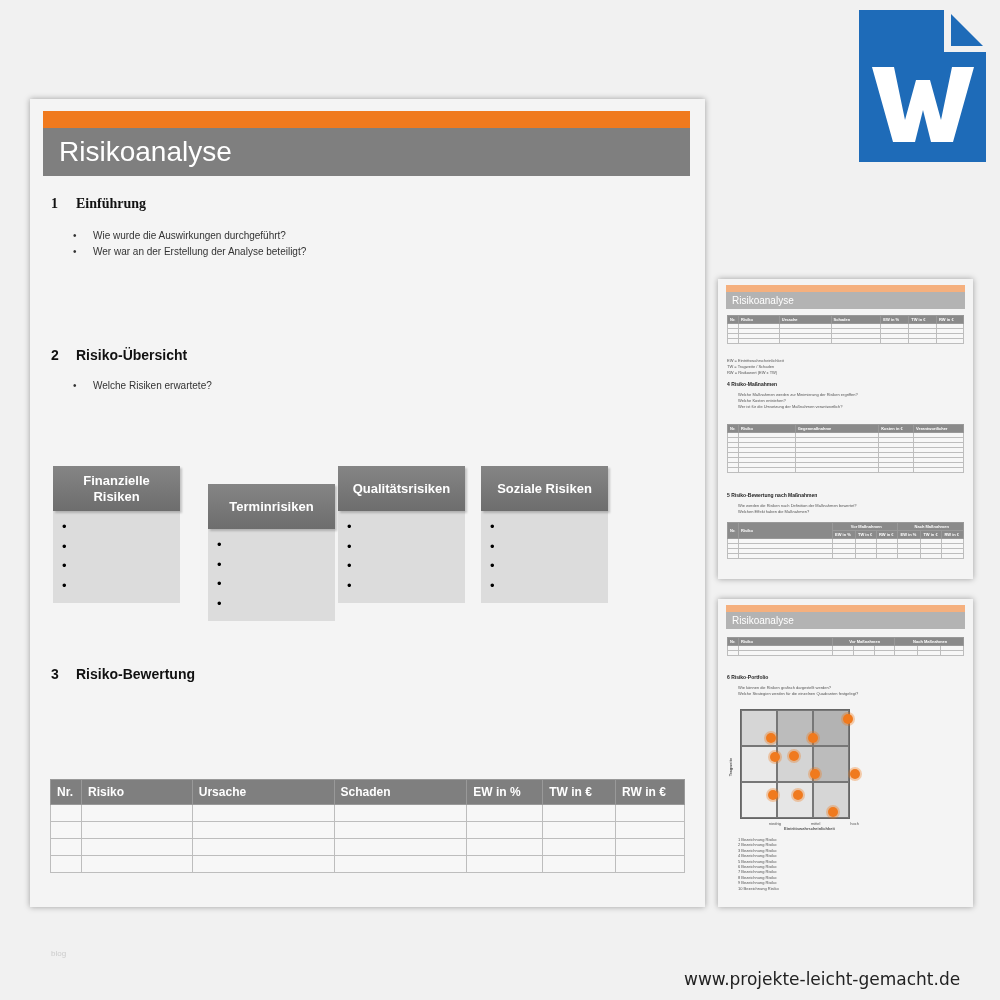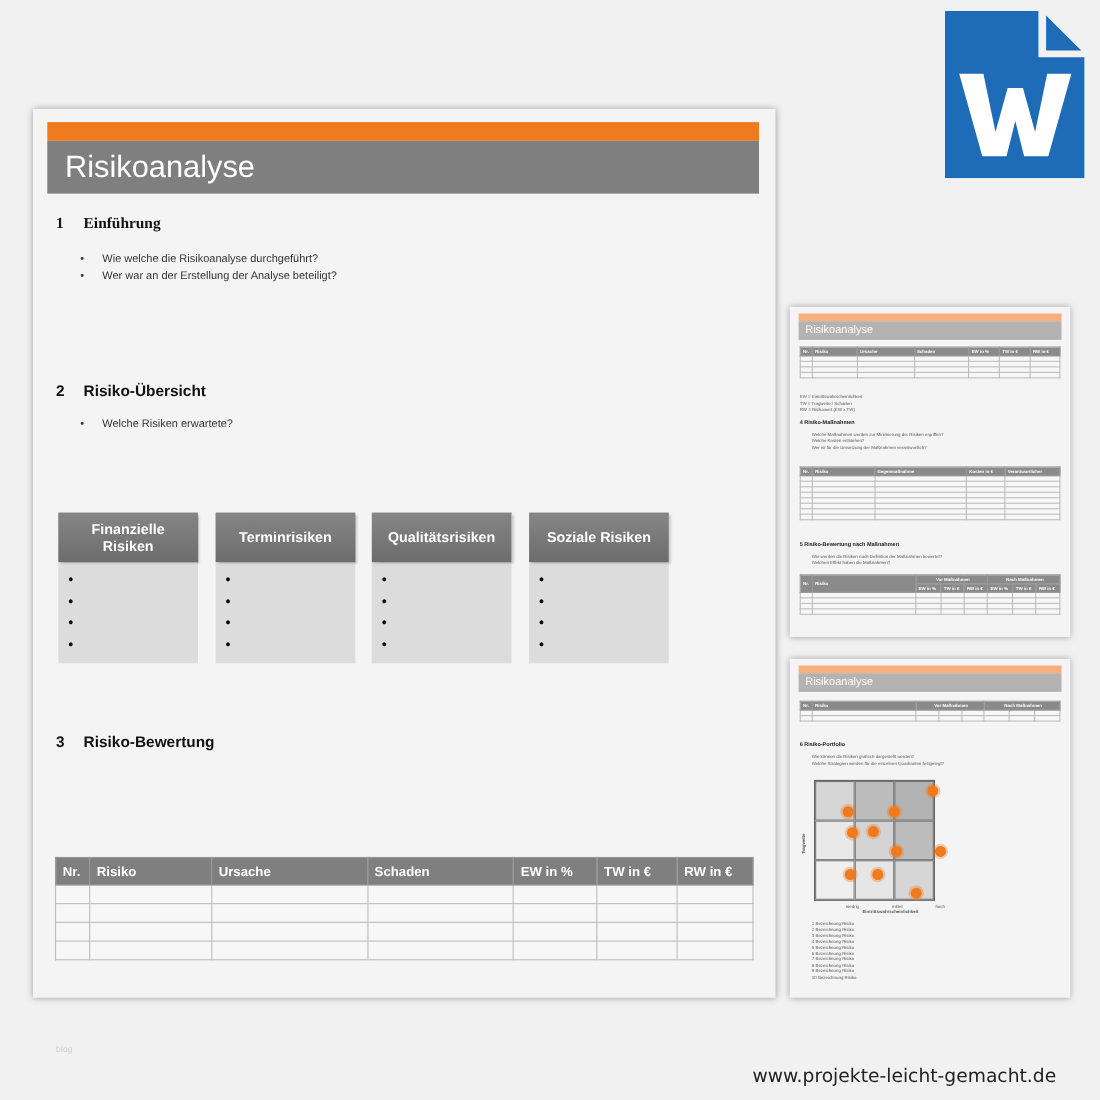--- a/index.html
+++ b/index.html
@@ -57,42 +57,42 @@
 <div class="page main-page">
   <div class="title-band" style="top:12px;">
     <div class="orange-bar"></div>
     <div class="grey-bar">Risikoanalyse</div>
   </div>
 
   <div class="section-head" style="top:97px;font-family:Liberation Serif, serif;">
     <span class="num">1</span><span>Einführung</span>
   </div>
   <ul class="bullets" style="top:129px;">
-    <li>Wie welche die Risikoanalyse durchgeführt?</li>
+    <li>Wie wurde die Auswirkungen durchgeführt?</li>
     <li>Wer war an der Erstellung der Analyse beteiligt?</li>
   </ul>
 
   <div class="section-head" style="top:248px;">
     <span class="num">2</span><span>Risiko-Übersicht</span>
   </div>
   <ul class="bullets" style="top:279px;">
     <li>Welche Risiken erwartete?</li>
   </ul>
 
   <div class="cat-cards">
     <div class="cat-card" style="left:0;">
       <div class="cat-head" style="padding:0 22px;">Finanzielle Risiken</div>
       <div class="cat-bullets">
           <div>•</div>
           <div>•</div>
           <div>•</div>
           <div>•</div>
         </div>
     </div>
-    <div class="cat-card" style="left:143px;">
+    <div class="cat-card" style="left:155px;margin-top:18px;">
       <div class="cat-head">Terminrisiken</div>
       <div class="cat-bullets">
           <div>•</div>
           <div>•</div>
           <div>•</div>
           <div>•</div>
         </div>
     </div>
     <div class="cat-card" style="left:285px;">
       <div class="cat-head">Qualitätsrisiken</div>

